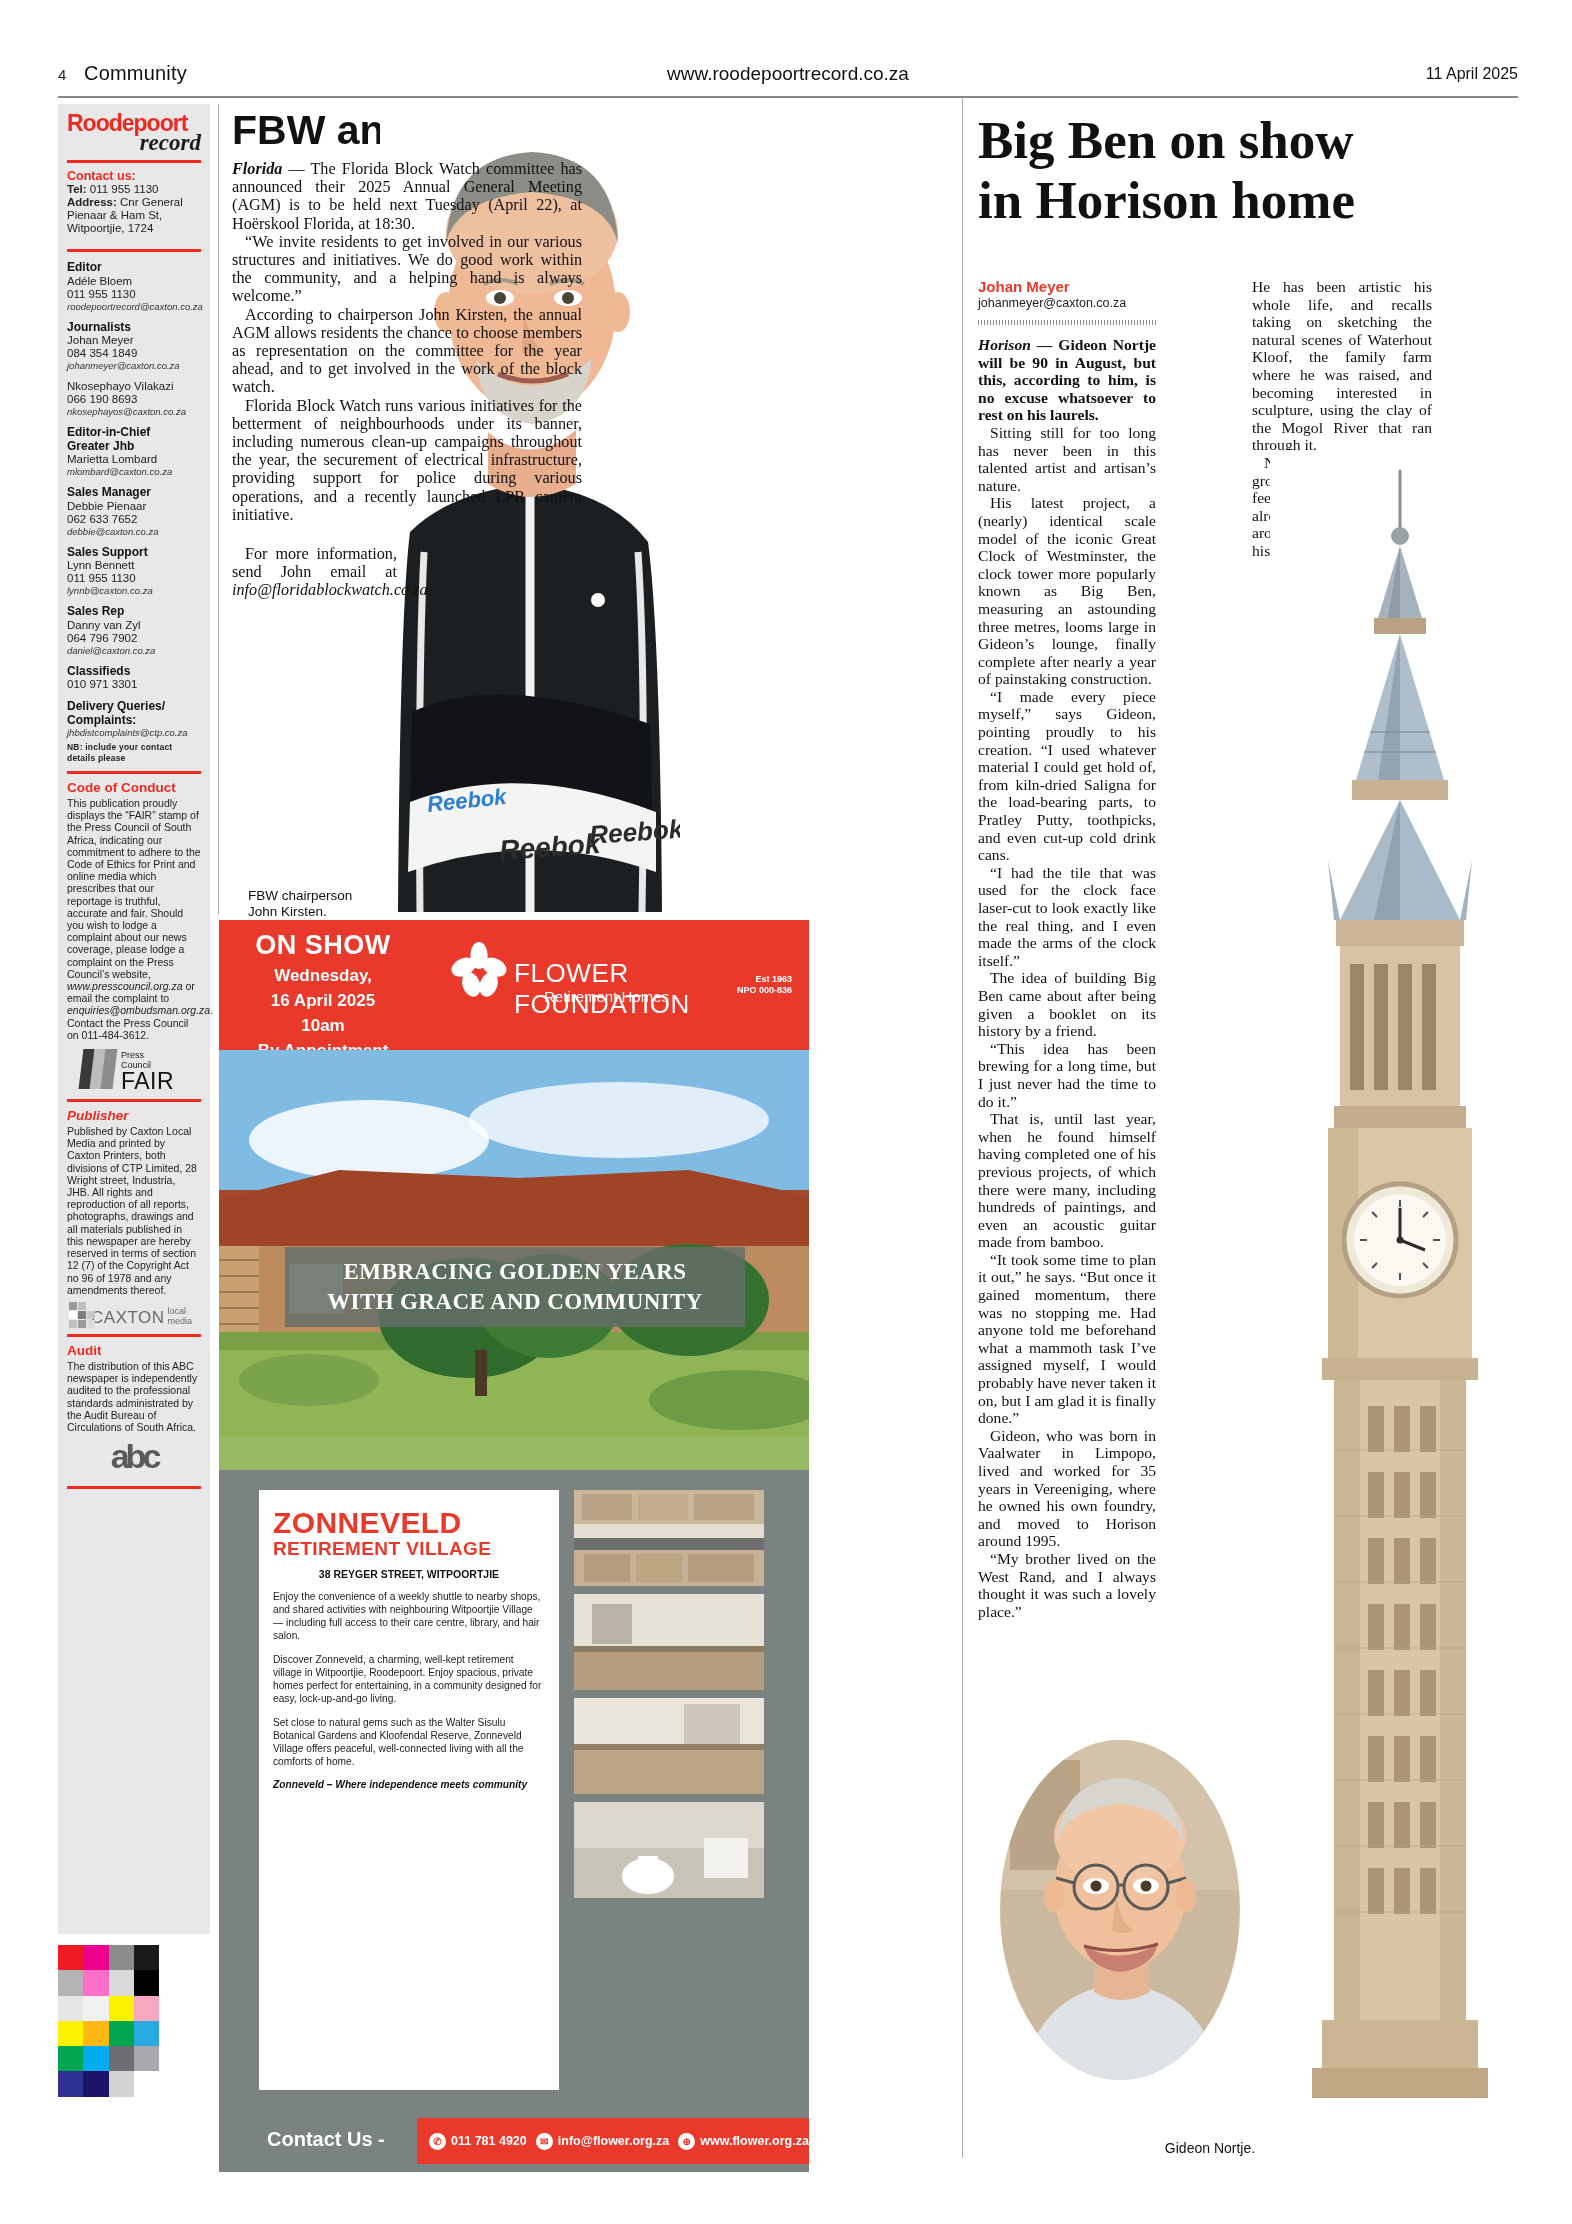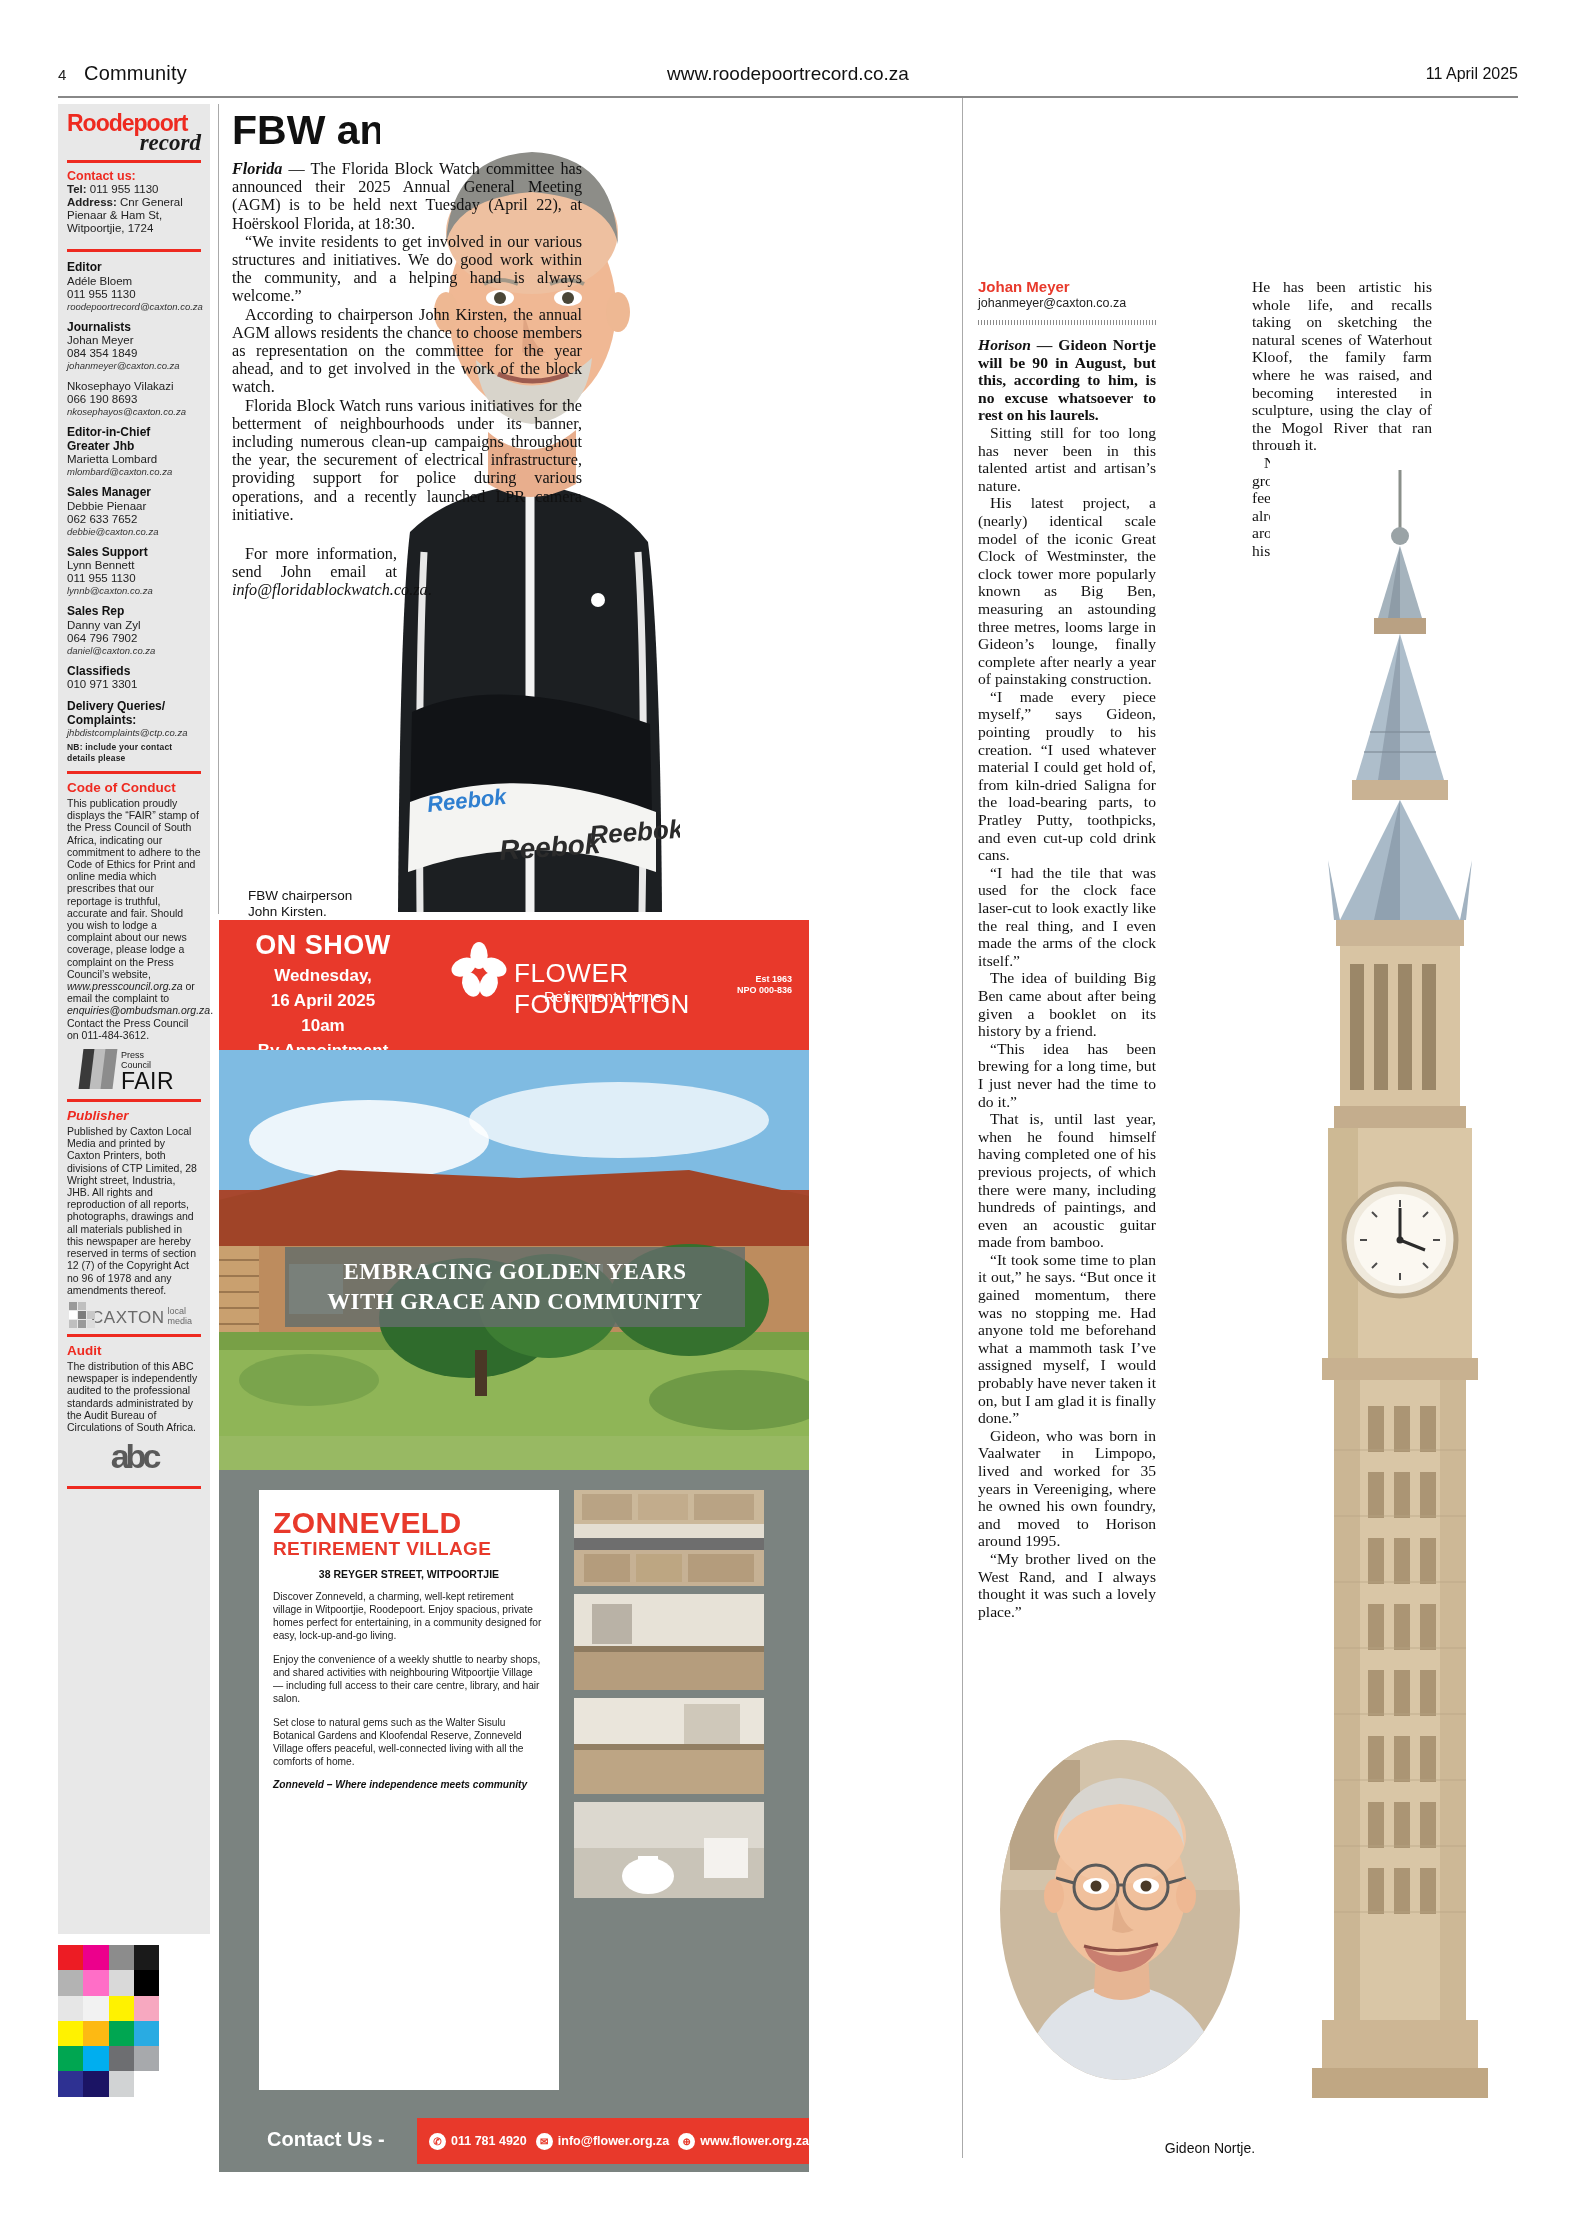--- a/index.html
+++ b/index.html
@@ -431,22 +431,22 @@
 
     <div class="ad-banner">
       <div>EMBRACING GOLDEN YEARS</div>
       <div>WITH GRACE AND COMMUNITY</div>
     </div>
 
     <div class="zon">
       <div class="zon-t1">ZONNEVELD</div>
       <div class="zon-t2">RETIREMENT VILLAGE</div>
       <div class="zon-addr">38 REYGER STREET, WITPOORTJIE</div>
+      <div class="zon-p">Enjoy the convenience of a weekly shuttle to nearby shops, and shared activities with neighbouring Witpoortjie Village — including full access to their care centre, library, and hair salon.</div>
       <div class="zon-p">Discover Zonneveld, a charming, well-kept retirement village in Witpoortjie, Roodepoort. Enjoy spacious, private homes perfect for entertaining, in a community designed for easy, lock-up-and-go living.</div>
-      <div class="zon-p">Enjoy the convenience of a weekly shuttle to nearby shops, and shared activities with neighbouring Witpoortjie Village — including full access to their care centre, library, and hair salon.</div>
       <div class="zon-p">Set close to natural gems such as the Walter Sisulu Botanical Gardens and Kloofendal Reserve, Zonneveld Village offers peaceful, well-connected living with all the comforts of home.</div>
       <div class="zon-tag">Zonneveld – Where independence meets community</div>
     </div>
 
     <div class="zon-imgs">
       <div class="zon-img">
         <svg class="ph" viewBox="0 0 190 96" preserveAspectRatio="xMidYMid slice">
           <rect width="190" height="96" fill="#efece6"></rect>
           <rect x="0" y="0" width="190" height="34" fill="#cbb89a"></rect>
           <rect x="8" y="4" width="50" height="26" fill="#b9a384"></rect>
@@ -502,20 +502,24 @@
           <span>info@flower.org.za</span>
         </span>
         <span class="pill">
           <span class="cicon">⊕</span>
           <span>www.flower.org.za</span>
         </span>
       </div>
     </div>
   </div>
 
+  <h1 class="bb-head">
+    <span>Big Ben on show</span><br>
+    <span>in Horison home</span>
+  </h1>
 
   <div class="bb-byline">
     <div class="nm">Johan Meyer</div>
     <div class="em">johanmeyer@caxton.co.za</div>
   </div>
   <div class="bb-dots"></div>
 
   <div class="bb-col1">
     <p class="lead"><span class="loc">Horison</span><span> — Gideon Nortje will be 90 in August, but this, according to him, is no excuse whatsoever to rest on his laurels.</span></p>
     <p><span>Sitting still for too long has never been in this talented artist and artisan’s nature.</span></p>

